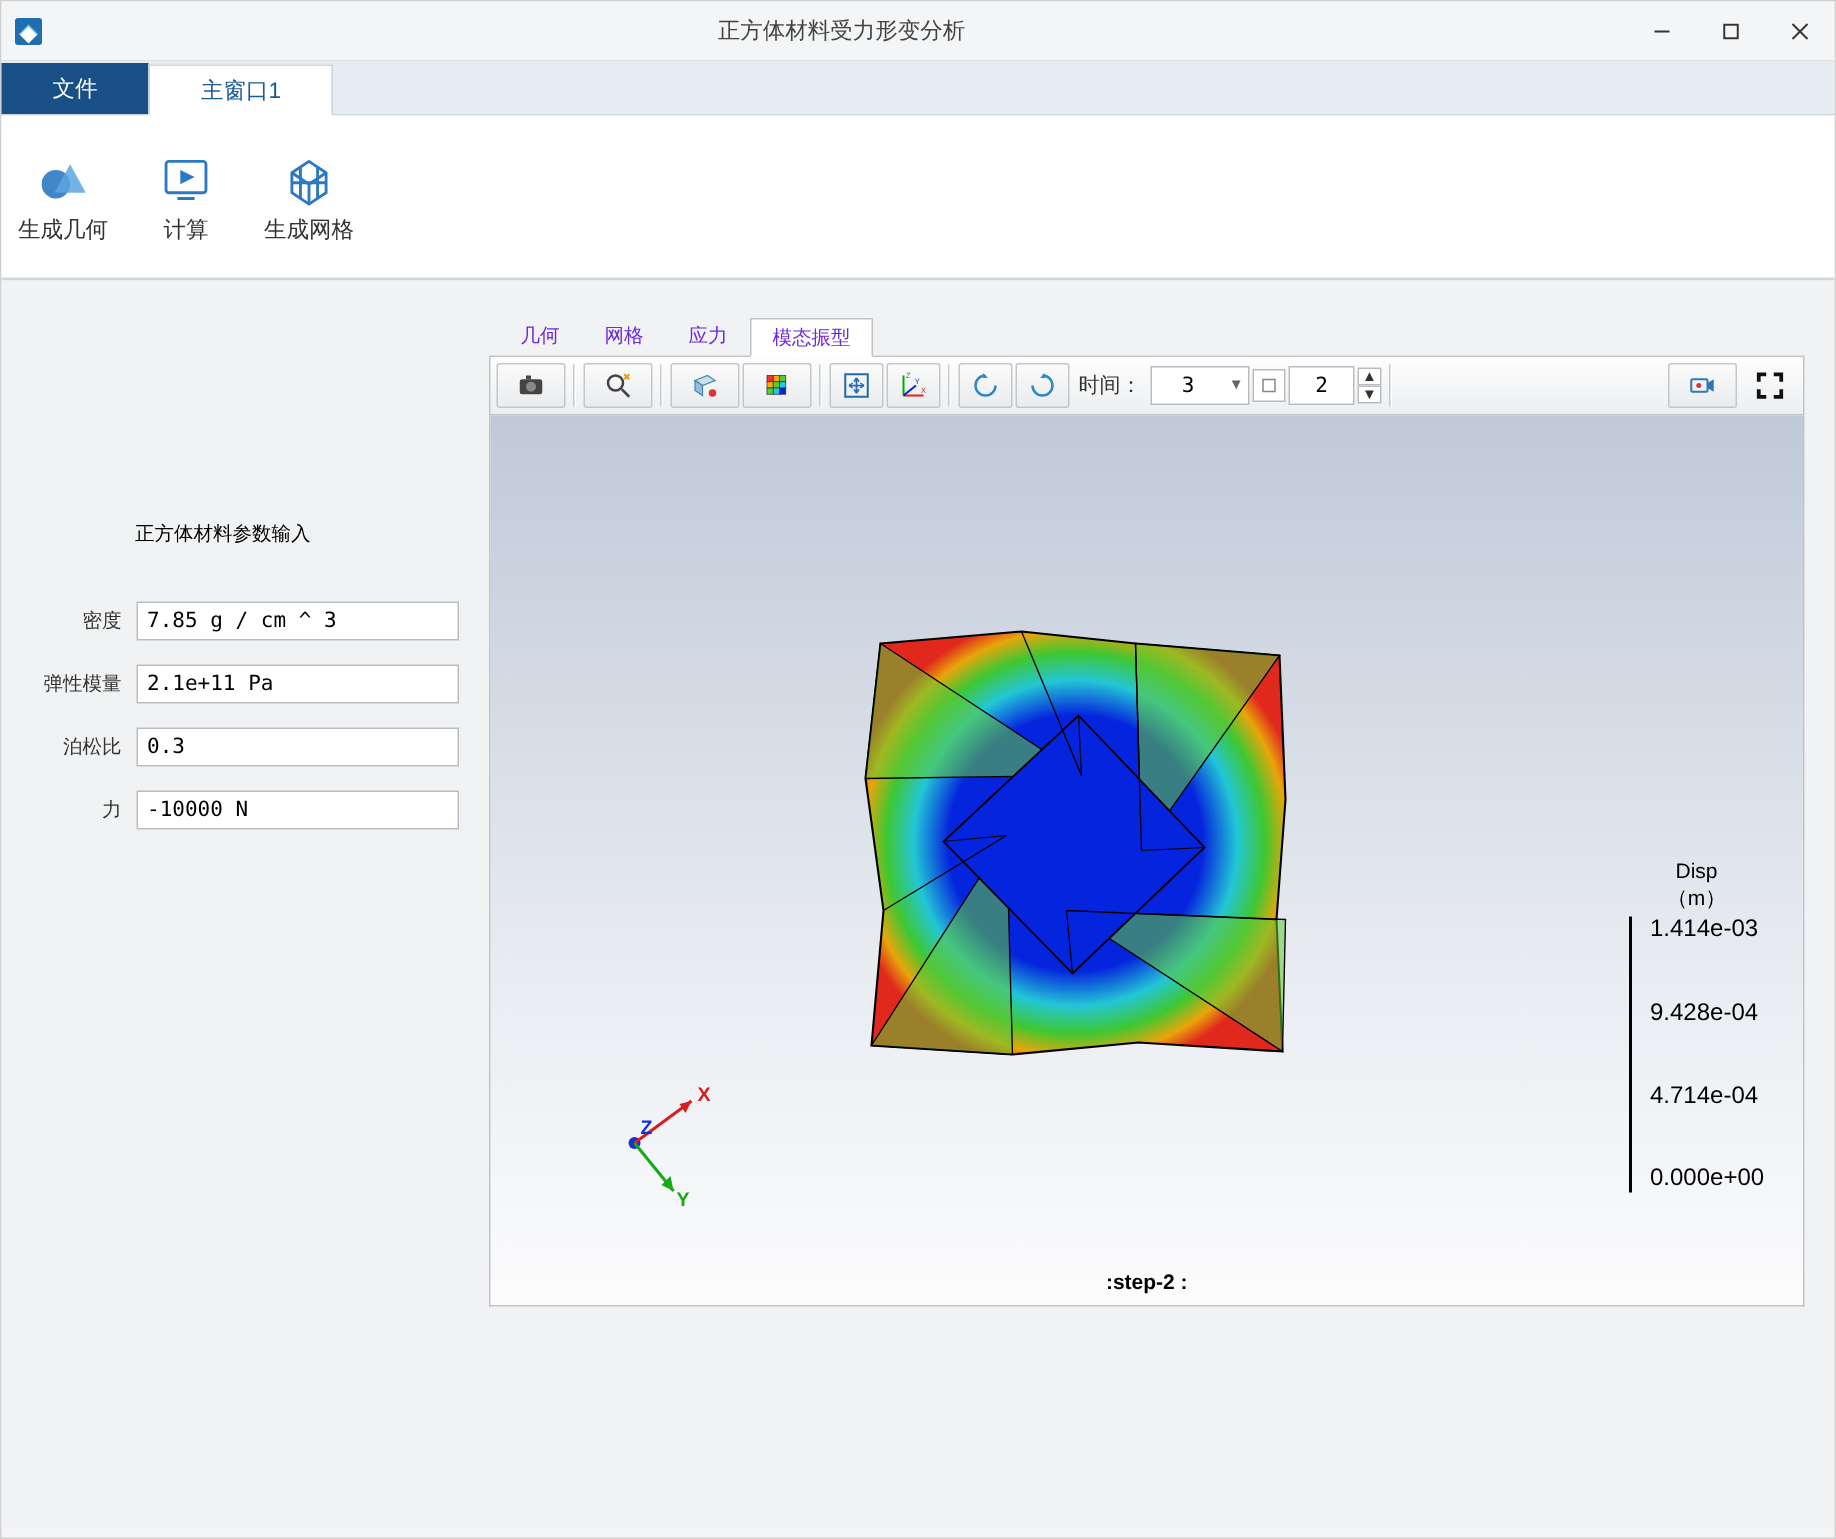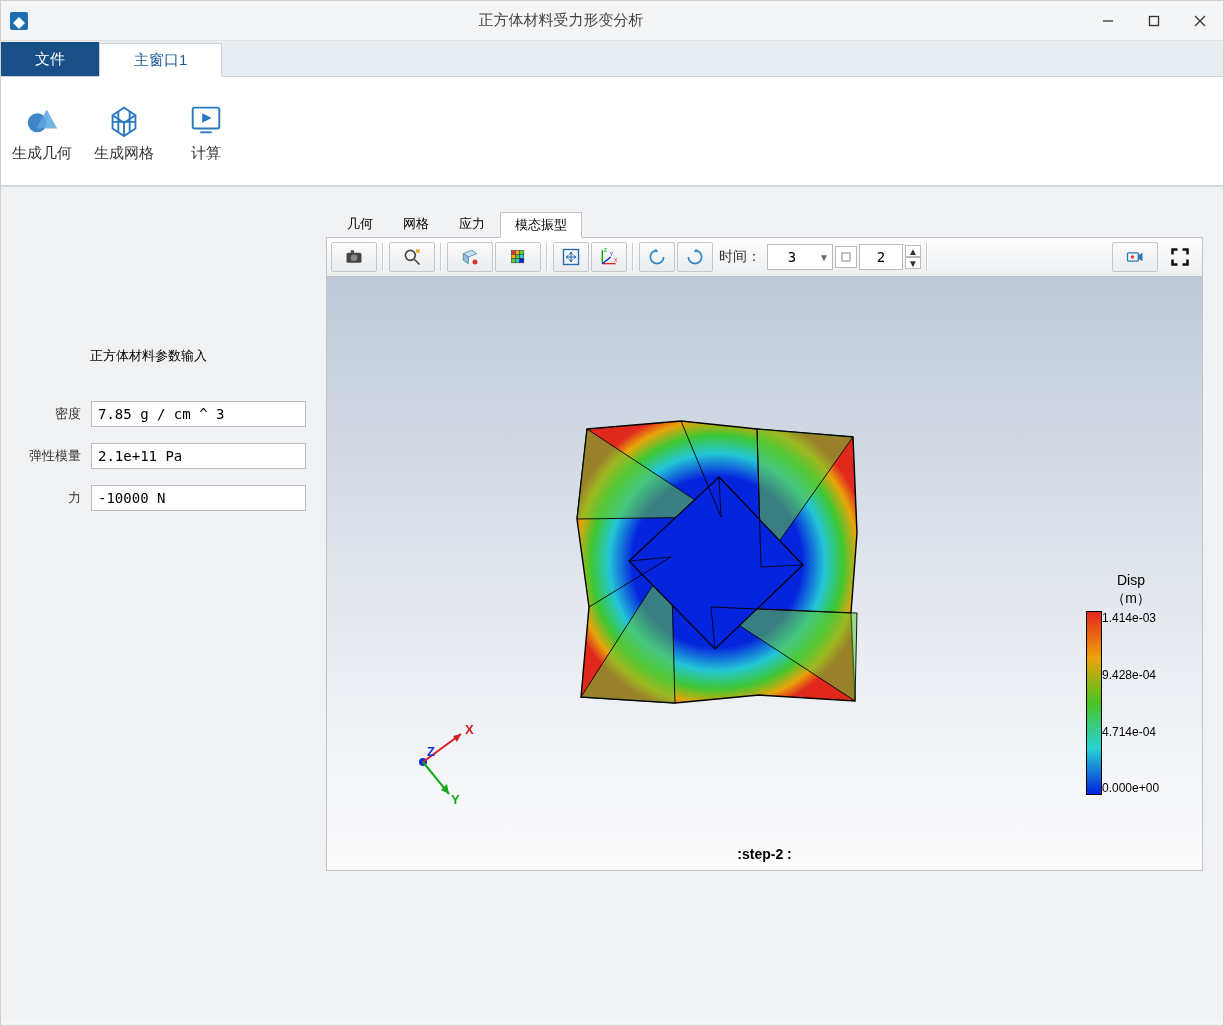--- a/index.html
+++ b/index.html
@@ -25,21 +25,21 @@
   
   .content { flex:1; display:flex; background:#f1f2f3; }
   .leftpanel { width:325px; padding:40px 20px 20px 20px; }
   .leftpanel .panel-title { text-align:center; font-size:13px; color:#000000; margin-bottom:36px; padding-right:30px; }
   .leftpanel .form-row { display:flex; align-items:center; margin-bottom:16px; }
   .leftpanel .form-row .flabel { width:70px; text-align:right; padding-right:10px; font-size:13px; }
   .leftpanel .form-row input { flex:1; height:26px; border:1px solid #b8bcc0; background:#fff; padding:1px 6px; font-family:"SimSun", monospace; font-size:14px; }
   
   .viewcol { flex:1; padding: 26px 20px 20px 0; display:flex; flex-direction:column; }
   .viewtabs { height:24px; display:flex; align-items:flex-end; gap:0; margin-left:6px; }
-  .viewtabs .vtab { padding:3px 14px 3px 14px; font-size:13px; color:#000000; cursor:pointer; border:1px solid transparent; }
+  .viewtabs .vtab { padding:3px 14px 3px 14px; font-size:13px; color:#6d28d9; cursor:pointer; border:1px solid transparent; }
   .viewtabs .vtab.active { background:#fff; border:1px solid #bfc3c7; border-bottom-color:#fff; position:relative; top:1px; }
   .viewport-frame { background:#fff; border-radius:2px; }
   
   .vtoolbar { height:40px; border:1px solid #bfc3c7; display:flex; align-items:center; padding:4px 4px; gap:2px; background:linear-gradient(#fefefe,#eceef0); }
   .vtoolbar .tb-sep { width:1px; height:28px; border-left:1px solid #c8ccd0; border-right:1px solid #fff; margin:0 3px; }
   .vtoolbar .tb-btn { width:36px; height:30px; border:1px solid #c3c7cb; border-radius:2px; background:linear-gradient(#fbfbfb,#e9ebee); display:flex; align-items:center; justify-content:center; cursor:pointer; }
   .vtoolbar .tb-btn.wide { width:46px; }
   .vtoolbar .tb-btn svg, .vtoolbar .tb-btn span.emoji { width:20px; height:20px; font-size:18px; }
   .vtoolbar .tb-lbl { font-size:14px; margin:0 4px; }
   .vtoolbar .tb-input { width:50px; height:26px; border:1px solid #b8bcc0; background:#fff; text-align:center; font-size:14px; font-family:"SimSun", monospace; }
@@ -50,21 +50,21 @@
   .vtoolbar .tb-right { display:flex; align-items:center; gap:4px;}
   
   .view3d { position:relative; height:594px; border:1px solid #bfc3c7; border-top:none; background:linear-gradient(#bfc9d8,#e7ebf0 60%, #fcfcfd); overflow:hidden; }
   .deformed-cube { position:absolute; left:244px; top:140px; }
   .step-label { position:absolute; left:0; right:0; bottom:8px; text-align:center; font-size:14px; font-weight:bold; color:#000; }
   .triad { position:absolute; left:70px; bottom:60px; }
   .colormap { position:absolute; right:26px; top:294px; width:90px; }
   .colormap .cm-title { font-size:14px; text-align:center; color:#000; line-height:1.3; }
   .colormap .cm-bar-wrap { display:flex; margin-top:4px; }
   .colormap .cm-bar { width:16px; height:184px; border:1px solid #000; background:linear-gradient(to bottom,#e3261d 0%, #f0a208 25%, #48c423 50%, #28d3d6 75%, #0023dc 100%); }
-  .colormap .cm-ticks { display:flex; flex-direction:column; justify-content:space-between; height:184px; margin-left:0; font-size:12px; color:#000; }
+  .colormap .cm-ticks { display:flex; flex-direction:column; justify-content:space-between; height:184px; margin-left:12px; font-size:16px; color:#000; }
   .footer { height:6px; }
 </style>
 </head>
 <body>
 
 <div class="window">
 
   <div class="titlebar">
     <div class="app-icon">
       <svg viewBox="0 0 24 24">
@@ -103,51 +103,55 @@
     <div class="rgroup">
       <div class="rbtn">
         <svg viewBox="0 0 40 40">
             <circle cx="15" cy="24" r="10" fill="#2b79c2" opacity="0.9"></circle>
             <polygon points="25,10 36,30 14,30" fill="#5aa7df" opacity="0.85"></polygon>
           </svg>
         <div class="lbl">生成几何</div>
       </div>
       <div class="rbtn">
         <svg viewBox="0 0 40 40">
+            <rect x="6" y="8" width="28" height="22" rx="2" fill="none" stroke="#2b79c2" stroke-width="2"></rect>
+            <polygon points="16,14 26,19 16,24" fill="#2b79c2"></polygon>
+            <line x1="14" y1="34" x2="26" y2="34" stroke="#2b79c2" stroke-width="2"></line>
+          </svg>
+        <div class="lbl">计算</div>
+      </div>
+      <div class="rbtn">
+        <svg viewBox="0 0 40 40">
             <g stroke="#2b79c2" stroke-width="2" fill="none">
               <path d="M8 16 L20 8 L32 16 L32 30 L20 38 L8 30 Z"></path>
               <path d="M8 16 L20 24 L32 16 M20 24 L20 38"></path>
               <path d="M14 12 L14 34 M26 12 L26 34 M8 23 L32 23"></path>
             </g>
           </svg>
         <div class="lbl">生成网格</div>
-      </div>
-      <div class="rbtn">
-        <svg viewBox="0 0 40 40">
-            <rect x="6" y="8" width="28" height="22" rx="2" fill="none" stroke="#2b79c2" stroke-width="2"></rect>
-            <polygon points="16,14 26,19 16,24" fill="#2b79c2"></polygon>
-            <line x1="14" y1="34" x2="26" y2="34" stroke="#2b79c2" stroke-width="2"></line>
-          </svg>
-        <div class="lbl">计算</div>
       </div>
     </div>
   </div>
 
   <div class="content">
 
     <div class="leftpanel">
       <div style="height:120px"></div>
       <div class="panel-title">正方体材料参数输入</div>
       <div class="form-row">
         <div class="flabel">密度</div>
         <input type="text" value="7.85 g / cm ^ 3" style="">
       </div>
       <div class="form-row">
         <div class="flabel">弹性模量</div>
         <input type="text" value="2.1e+11 Pa" style="">
+      </div>
+      <div class="form-row">
+        <div class="flabel">泊松比</div>
+        <input type="text" value="0.3" style="">
       </div>
       <div class="form-row">
         <div class="flabel">力</div>
         <input type="text" value="-10000 N" style="">
       </div>
     </div>
 
     <div class="viewcol">
       <div class="viewtabs">
         <div class="vtab">几何</div>

